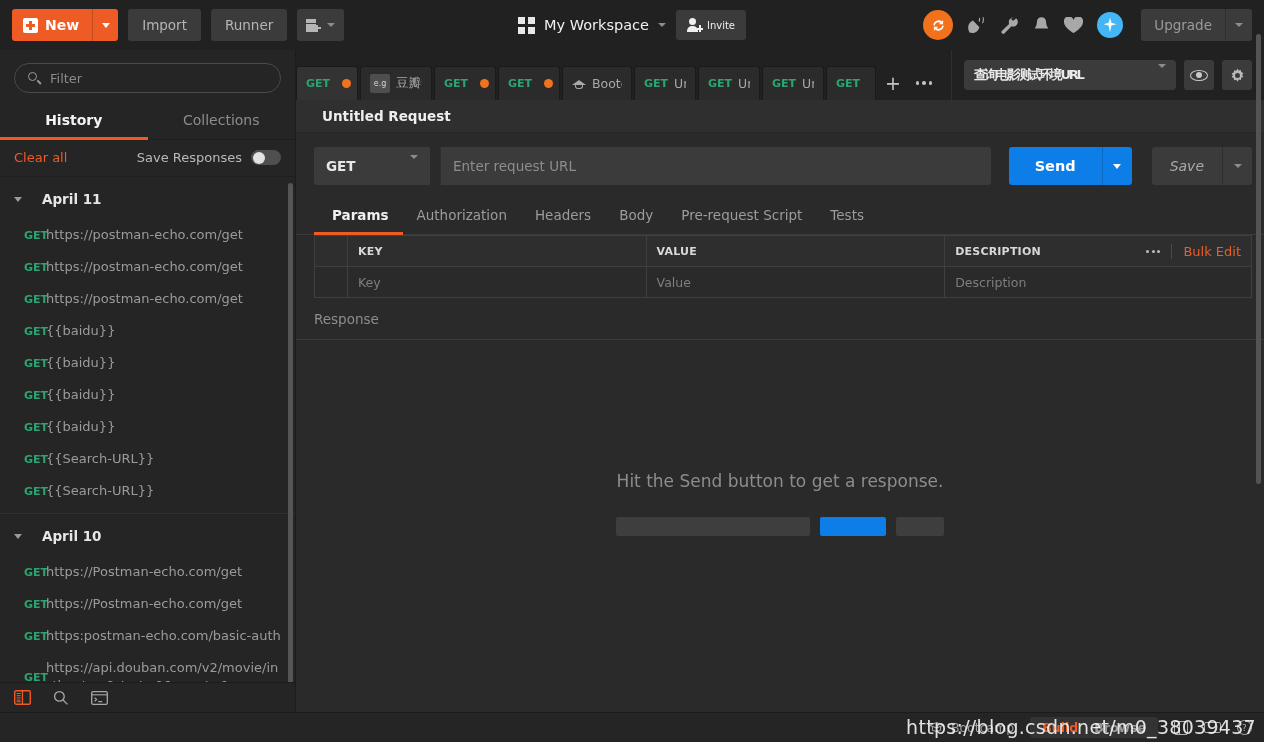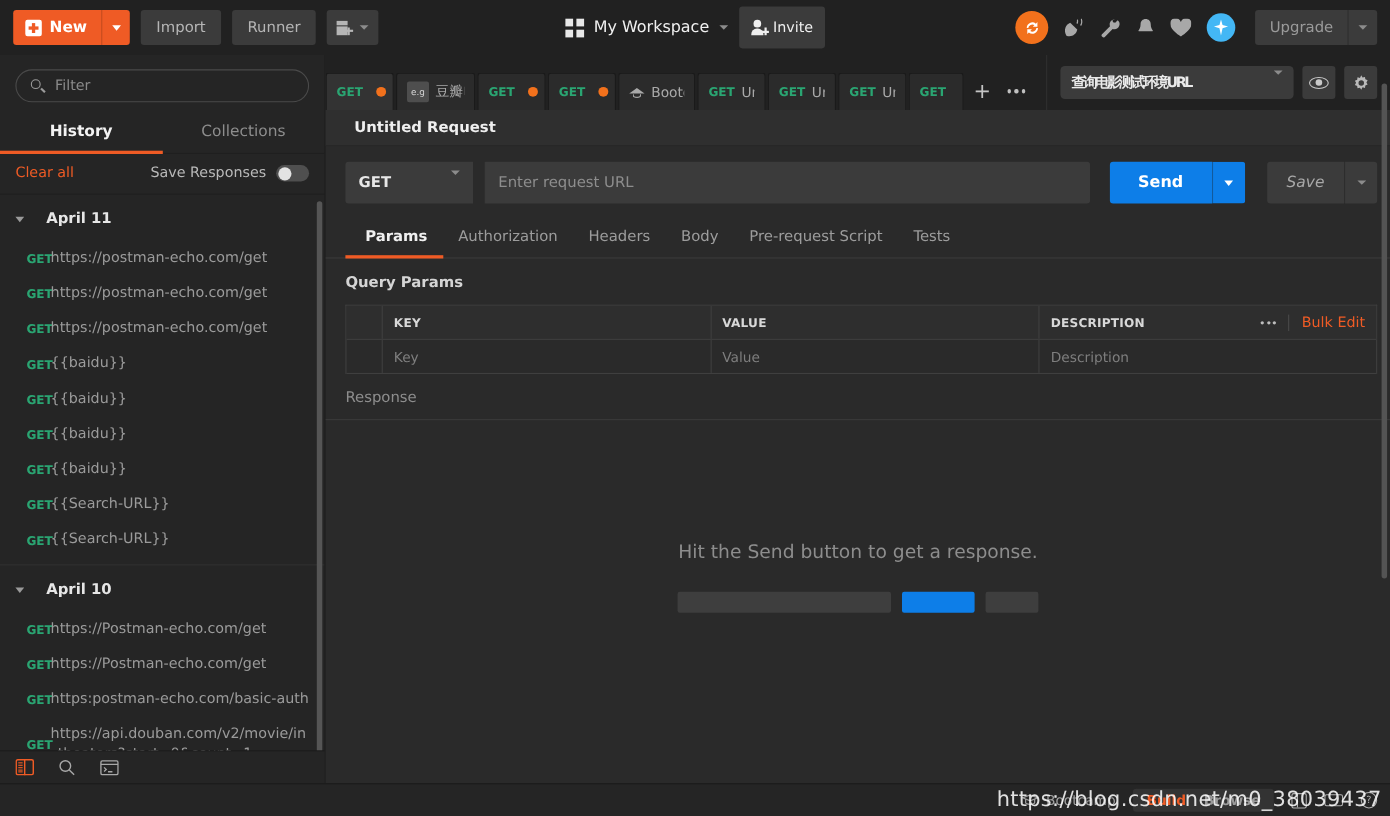--- a/index.html
+++ b/index.html
@@ -59,22 +59,22 @@
     position: absolute; left: 0; right: 0; top: 0; height: 50px;
     display: flex; align-items: center; justify-content: center; gap: 10px;
     pointer-events: none;
   }
   .ws-center > * { pointer-events: auto; }
   .ws-group { display: flex; align-items: center; gap: 9px; cursor: pointer; }
   .grid-ico { display: grid; grid-template-columns: 7px 7px; grid-template-rows: 7px 7px; gap: 3px; }
   .grid-ico i { background: #e8e8e8; display: block; }
   .ws-name { color: #f0f0f0; font-size: 14.5px; }
   .invite-btn {
-    height: 38px; background: #3b3b3b; border-radius: 3px; display: flex; align-items: center;
-    gap: 6px; padding: 0 11px; color: #efefef; font-size: 13px; cursor: pointer;
+    height: 30px; background: #3b3b3b; border-radius: 3px; display: flex; align-items: center;
+    gap: 6px; padding: 0 11px; color: #efefef; font-size: 10px; cursor: pointer;
   }
   .person-ico { position: relative; width: 14px; height: 14px; }
   .person-ico .head { position: absolute; left: 2px; top: 0; width: 7px; height: 7px; border-radius: 50%; background: #efefef; }
   .person-ico .body { position: absolute; left: 0; top: 8px; width: 11px; height: 6px; border-radius: 5px 5px 0 0; background: #efefef; }
   .person-ico .pl::before { content:""; position:absolute; right:0; top:7px; width:2px; height:7px; background:#efefef; }
   .person-ico .pl::after { content:""; position:absolute; right:-2px; top:9.5px; width:7px; height:2px; background:#efefef; }
 
   .topright { margin-left: auto; display: flex; align-items: center; gap: 14px; }
   .ico-btn { cursor: pointer; display: flex; align-items: center; justify-content: center; }
   .sync-circle {
@@ -639,21 +639,20 @@
 
       <div class="reqtabs-row">
         <div class="reqtab active"><span>Params</span></div>
         <div class="reqtab"><span>Authorization</span></div>
         <div class="reqtab"><span>Headers</span></div>
         <div class="reqtab"><span>Body</span></div>
         <div class="reqtab"><span>Pre-request Script</span></div>
         <div class="reqtab"><span>Tests</span></div>
       </div>
 
-      <div class="qp-head">Query Params</div>
 
       <div class="ptable">
         <div class="prow head">
           <div class="pcell chk"></div>
           <div class="pcell key">
               <span class="hl">KEY</span>
             </div>
           <div class="pcell val">
               <span class="hl">VALUE</span>
             </div>

